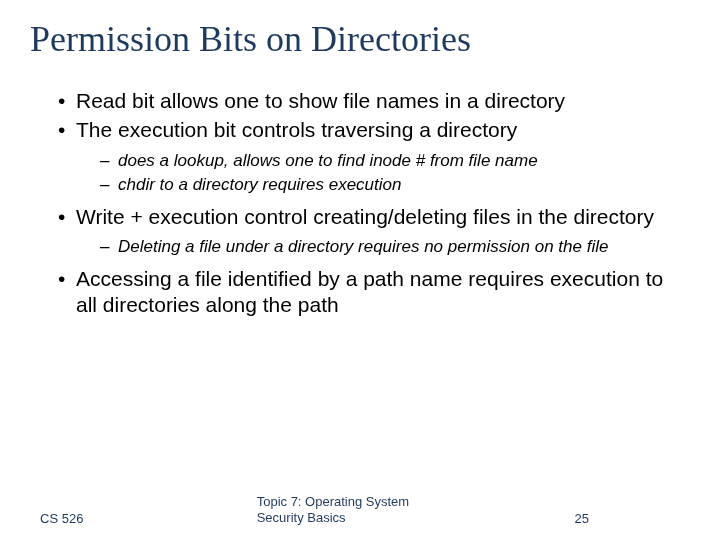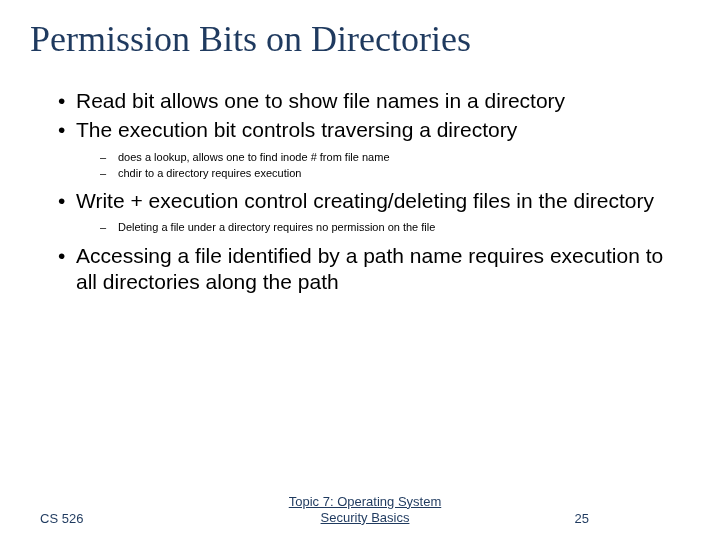--- a/index.html
+++ b/index.html
@@ -45,45 +45,46 @@
       font-size: 21px;
     }
     ul.level2 {
       list-style: none;
       padding-left: 24px;
       margin-top: 6px;
       margin-bottom: 8px;
     }
     ul.level2 > li {
       position: relative;
-      font-size: 11px;
+      font-size: 17px;
       line-height: 1.3;
       margin-bottom: 2px;
       padding-left: 18px;
+      font-style: italic;
     }
     ul.level2 > li::before {
       content: '–';
       position: absolute;
       left: 0;
       top: 0;
     }
     .footer {
       position: absolute;
       bottom: 14px;
       left: 0;
       right: 0;
       padding: 0 30px;
       display: flex;
       justify-content: space-between;
       align-items: flex-end;
       font-size: 13px;
       color: #1f3a5f;
     }
     .footer-left { flex: 1; text-align: left; margin-left: 10px; }
-    .footer-center { flex: 1; text-align: center; line-height: 1.25; text-decoration: underline; }
+    .footer-center { flex: 1; text-align: left; line-height: 1.25; }
     .footer-right { flex: 1; text-align: center; }
   </style>
 </head>
 <body>
 
 <div class="slide">
   <h1 class="title">Permission Bits on Directories</h1>
 
   <div class="content">
     <ul class="level1">

